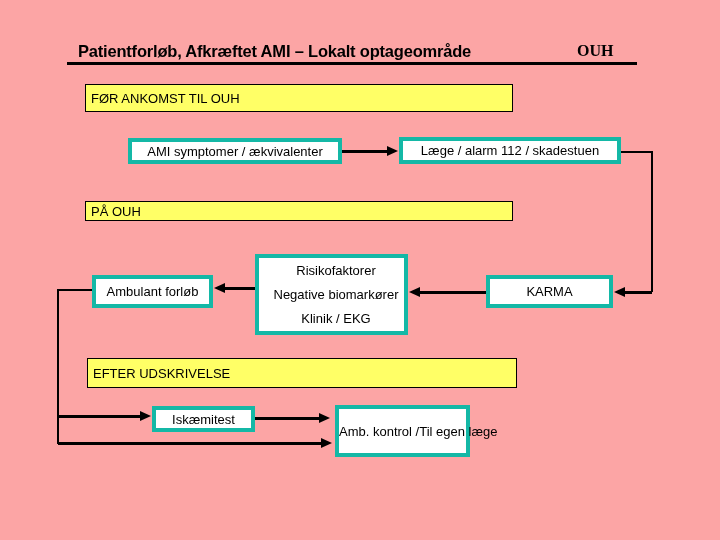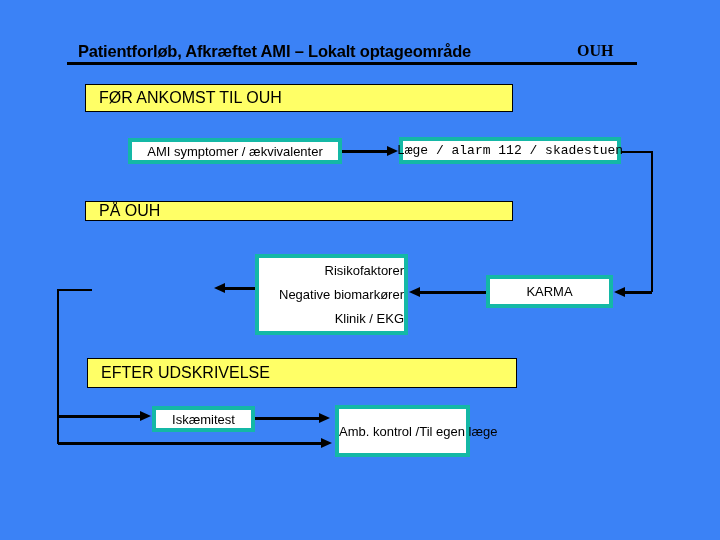--- a/index.html
+++ b/index.html
@@ -1,20 +1,20 @@
 <!DOCTYPE html>
 <html><head>
 <meta charset="utf-8">
 <style>
   html, body { margin: 0; padding: 0; background: #ffffff; }
   .slide {
     position: relative;
     width: 720px;
     height: 540px;
-    background: #3b82f6;
+    background: #fca5a5;
     font-family: "Liberation Sans", sans-serif;
     color: #000000;
     overflow: hidden;
   }
   .title {
     position: absolute;
     left: 78px; top: 42px;
     font-size: 16.5px;
     font-weight: bold;
     letter-spacing: -0.2px;
@@ -30,49 +30,49 @@
   .title-rule {
     position: absolute;
     left: 67px; top: 62px;
     width: 570px; height: 3px;
     background: #000000;
   }
   .section-bar {
     position: absolute;
     background: #FFFF66;
     border: 1px solid #000000;
-    font-size: 16px;
+    font-size: 13px;
     display: flex;
     align-items: center;
-    padding-left: 13px;
+    padding-left: 5px;
     box-sizing: border-box;
   }
   .bar-before { left: 85px; top: 84px;  width: 428px; height: 28px; }
   .bar-at     { left: 85px; top: 201px; width: 428px; height: 20px; }
   .bar-after  { left: 87px; top: 358px; width: 430px; height: 30px; }
   .node {
     position: absolute;
     background: #ffffff;
     border: 4px solid #14b8a6;
     font-size: 13px;
     box-sizing: border-box;
     display: flex;
     align-items: center;
     justify-content: center;
     white-space: nowrap;
   }
   .node-ami        { left: 128px; top: 138px; width: 214px; height: 26px; }
-  .node-laege      { left: 399px; top: 137px; width: 222px; height: 27px; font-family: Liberation Mono, monospace; }
+  .node-laege      { left: 399px; top: 137px; width: 222px; height: 27px; }
   .node-ambulant   { left: 92px;  top: 275px; width: 121px; height: 33px; }
   .node-karma      { left: 486px; top: 275px; width: 127px; height: 33px; }
   .node-iskaemi    { left: 152px; top: 406px; width: 103px; height: 26px; }
   .node-risk {
     left: 255px; top: 254px; width: 153px; height: 81px;
     flex-direction: column;
-    align-items: flex-end;
+    align-items: center;
     justify-content: space-around;
     padding-left: 9px;
   }
   .node-ambkontrol {
     left: 335px; top: 405px; width: 135px; height: 52px;
     flex-direction: row;
     justify-content: space-around;
   }
   .line { position: absolute; background: #000000; }
   .arrowhead { position: absolute; width: 0; height: 0; }
@@ -96,20 +96,21 @@
   <div class="node node-laege">Læge /  alarm 112 / skadestuen</div>
 
   <div class="line" style="left:342px; top:150px; width:46px; height:3px;"></div>
   <div class="arrowhead arrow-right" style="left:387px; top:146px;"></div>
 
   <div class="line" style="left:621px; top:151px; width:31px; height:2px;"></div>
   <div class="line" style="left:651px; top:151px; width:2px; height:141px;"></div>
   <div class="line" style="left:624px; top:291px; width:28px; height:3px;"></div>
   <div class="arrowhead arrow-left" style="left:614px; top:287px;"></div>
 
+  <div class="node node-ambulant">Ambulant forløb</div>
   <div class="node node-risk">
     <div>Risikofaktorer</div>
     <div>Negative biomarkører</div>
     <div>Klinik / EKG</div>
   </div>
   <div class="node node-karma">KARMA</div>
 
   <div class="line" style="left:420px; top:291px; width:66px; height:3px;"></div>
   <div class="arrowhead arrow-left" style="left:409px; top:287px;"></div>
 

